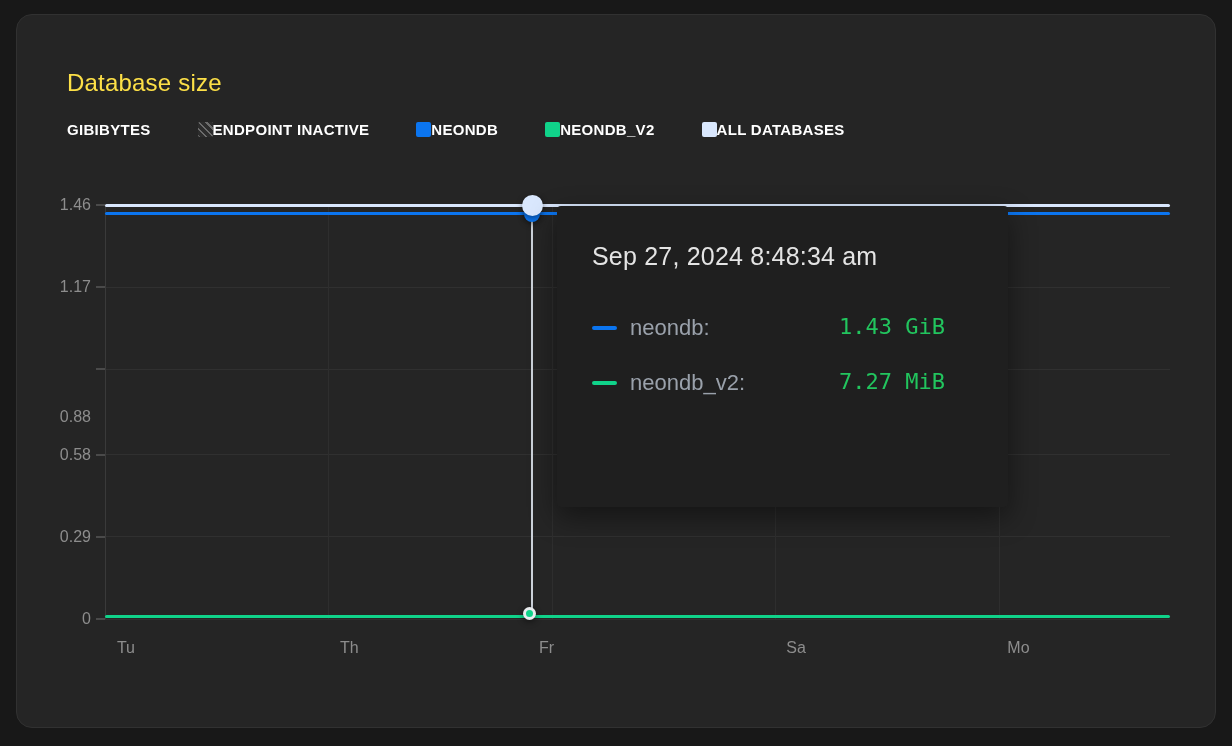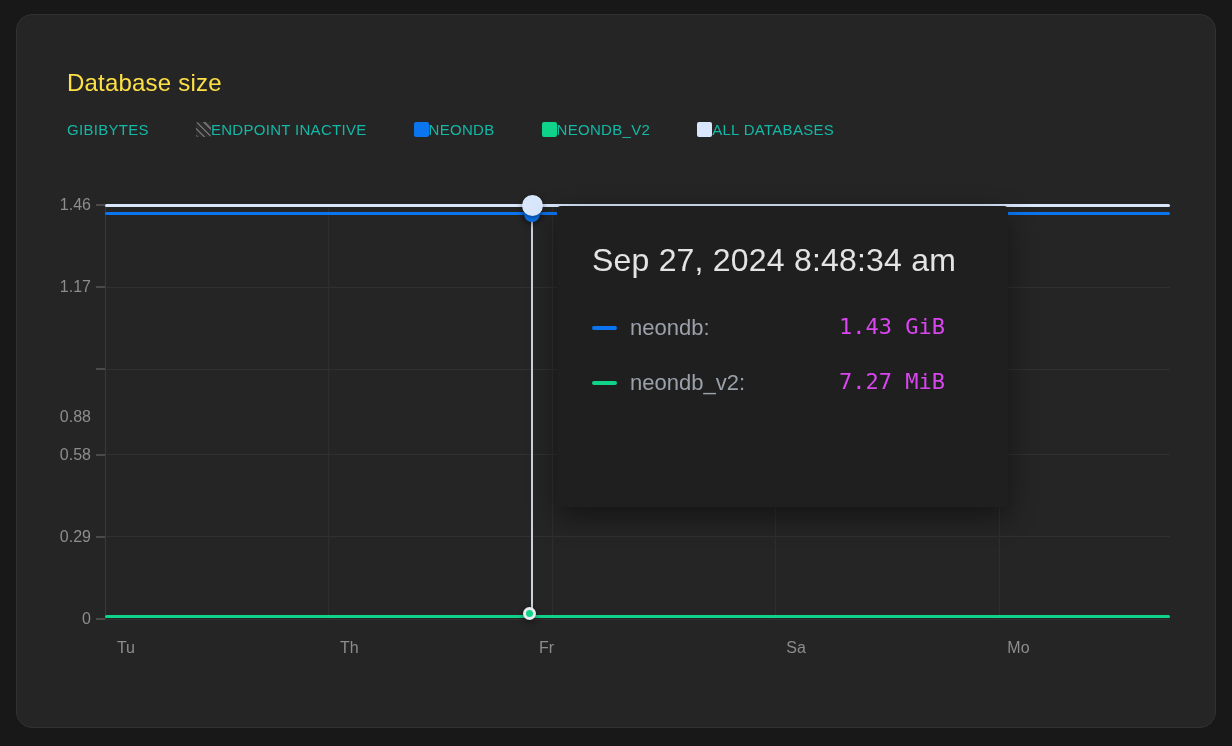--- a/index.html
+++ b/index.html
@@ -30,22 +30,22 @@
     position: absolute;
     left: 50px; top: 105px;
     display: flex;
     align-items: center;
     gap: 47px;
     height: 18px;
   }
   .legend-item { display: flex; align-items: center; gap: 0; }
   .legend-label, .unit-label {
     font-size: 15px;
-    font-weight: 400;
-    color: #14b8a6;
+    font-weight: 700;
+    color: #ffffff;
     letter-spacing: 0.3px;
   }
   .swatch {
     width: 15px; height: 15px;
     border-radius: 2px;
     flex: 0 0 auto;
   }
   .swatch.hatch {
     background: repeating-linear-gradient(45deg, #6b6b6b 0 2px, #2c2c2c 2px 5px);
   }
@@ -101,21 +101,21 @@
     left: 540px; top: 191px;
     width: 451px; height: 301px;
     background: #1f1f1f;
     border-radius: 4px;
     box-shadow: 0 10px 28px rgba(0,0,0,0.45);
     z-index: 10;
   }
   .tooltip-title {
     position: absolute;
     left: 35px; top: 36px;
-    font-size: 32px;
+    font-size: 25px;
     font-weight: 400;
     color: #e4e4e4;
     letter-spacing: 0.2px;
   }
   .tooltip-row {
     position: absolute;
     left: 0; width: 100%; height: 28px;
   }
   .tooltip-dash {
     position: absolute;
@@ -127,21 +127,21 @@
     position: absolute;
     left: 73px; top: 1px;
     font-size: 22px;
     color: #9aa1ab;
   }
   .tooltip-value {
     position: absolute;
     left: 282px; top: 0;
     font-family: "DejaVu Sans Mono", monospace;
     font-size: 22px;
-    color: #d946ef;
+    color: #22c55e;
   }
 </style>
 </head>
 <body>
 
 <div class="card">
 
   <div class="card-title">Database size</div>
 
   <div class="legend">

